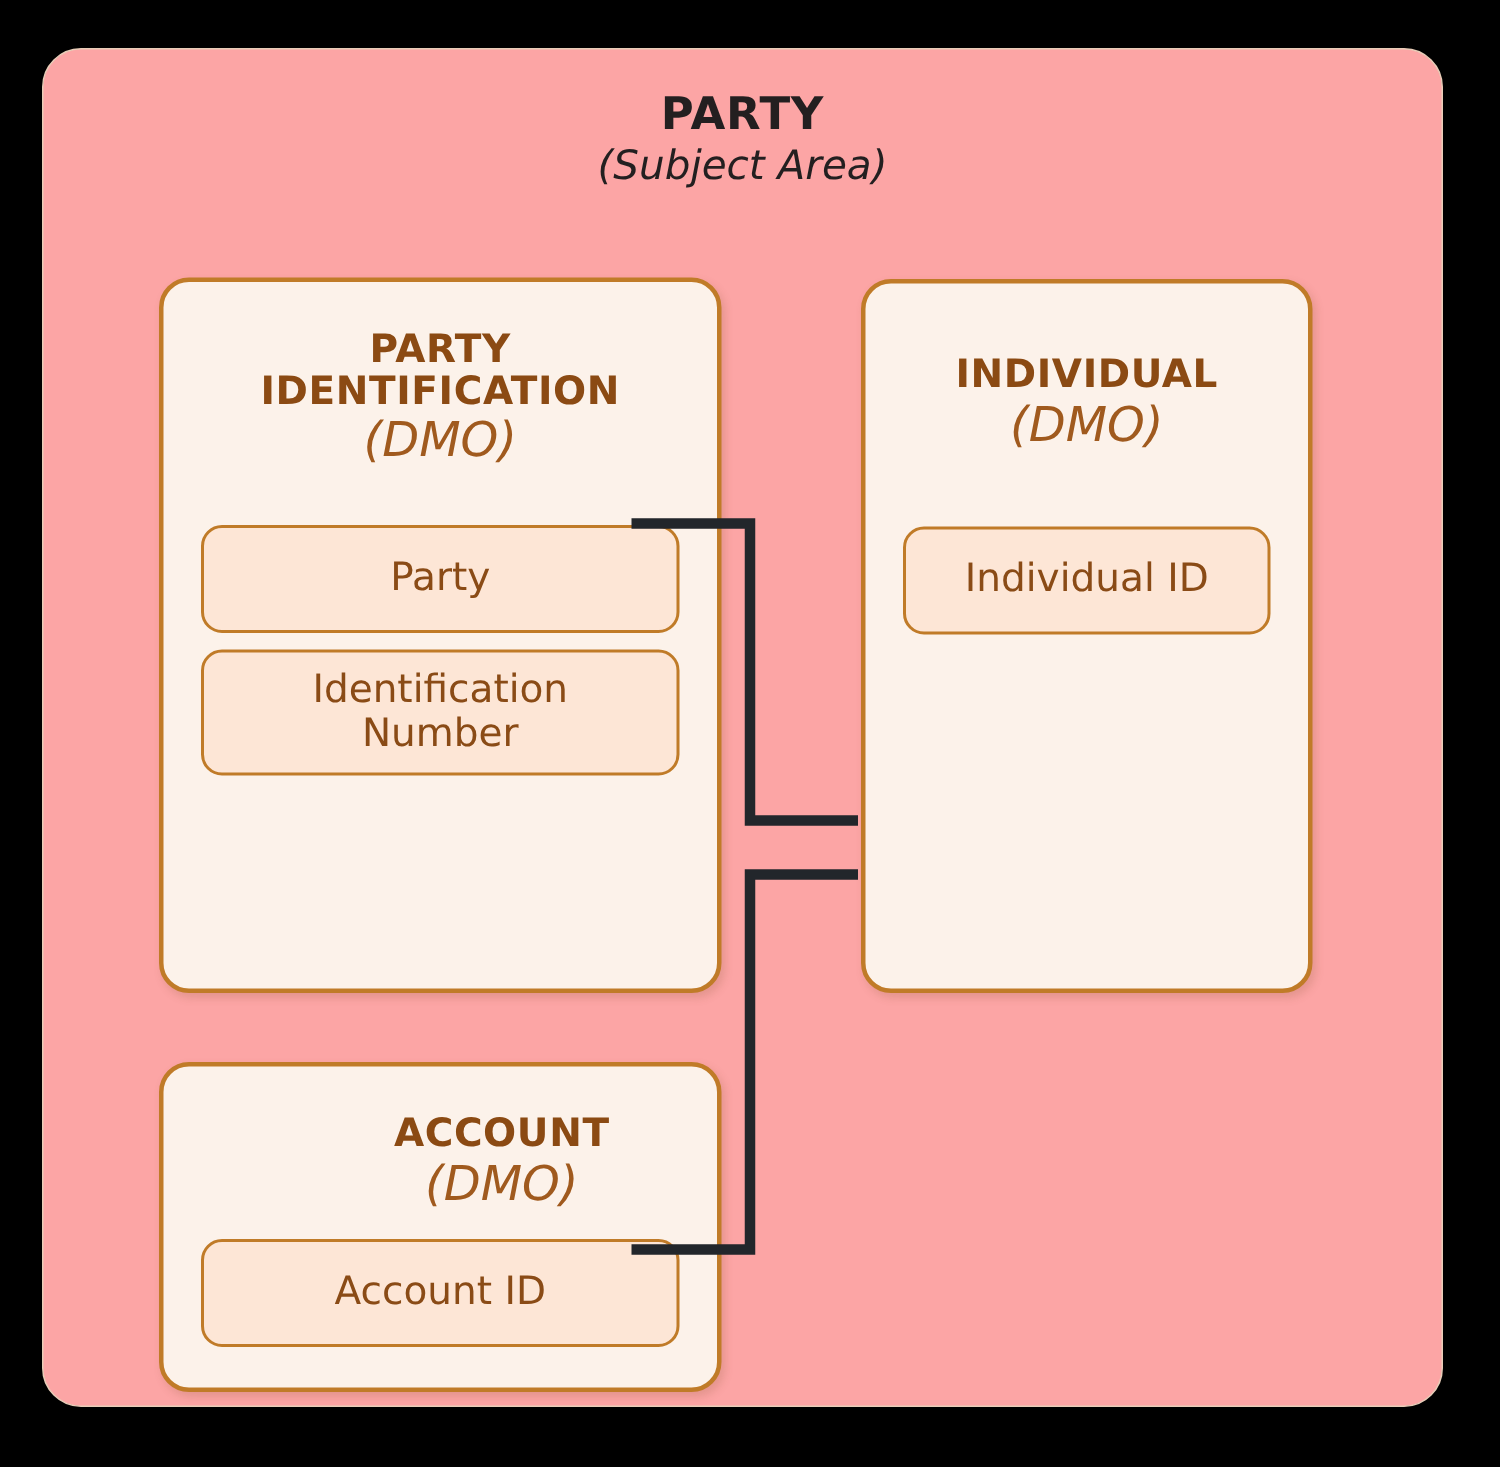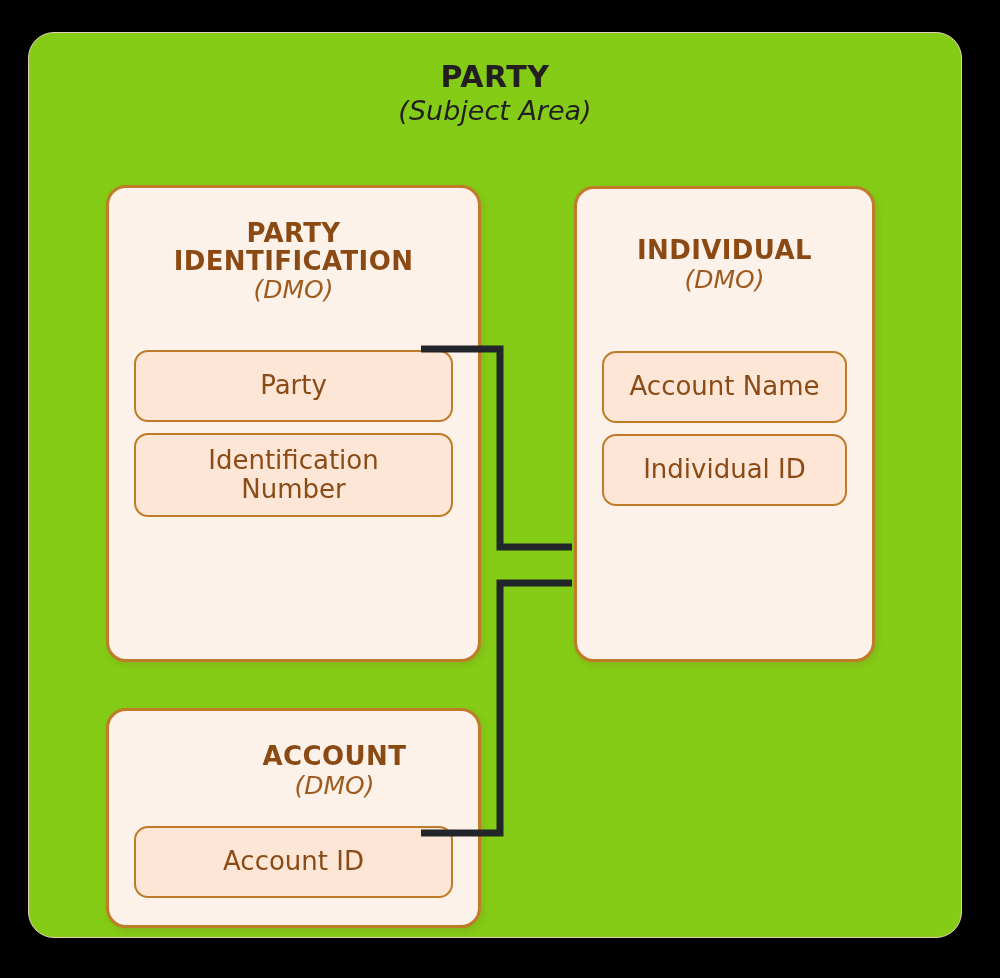--- a/index.html
+++ b/index.html
@@ -22,21 +22,21 @@
     background: #000000;
   }
 
   
   .subject-area-card {
     position: absolute;
     left: 28px;
     top: 32px;
     width: 934px;
     height: 906px;
-    background: #84cc16;
+    background: #fca5a5;
     border: 1px solid #E8CDB8;
     border-radius: 26px;
     box-sizing: border-box;
   }
 
   
   .sa-title-block {
     position: absolute;
     left: 0;
     top: 28px;
@@ -103,21 +103,21 @@
 
   .dmo-title {
     display: block;
     font-size: 26px;
     font-weight: bold;
     color: #8B4A13;
     letter-spacing: 0.4px;
   }
   .dmo-subtitle {
     display: block;
-    font-size: 25px;
+    font-size: 32px;
     font-style: italic;
     color: #A05A1E;
     margin-top: 2px;
   }
 
   
   .fields {
     position: absolute;
     left: 25px;
     right: 25px;
@@ -193,23 +193,20 @@
       </div>
     </div>
 
     <div class="dmo-box individual">
       <div class="dmo-title-block">
         <span class="dmo-title">INDIVIDUAL</span>
         <span class="dmo-subtitle">(DMO)</span>
       </div>
       <div class="fields">
         <div class="field-box">
-          <span>Account Name</span>
-        </div>
-        <div class="field-box">
           <span>Individual ID</span>
         </div>
       </div>
     </div>
 
     <div class="dmo-box account">
       <div class="dmo-title-block">
         <span class="dmo-title">ACCOUNT</span>
         <span class="dmo-subtitle">(DMO)</span>
       </div>

